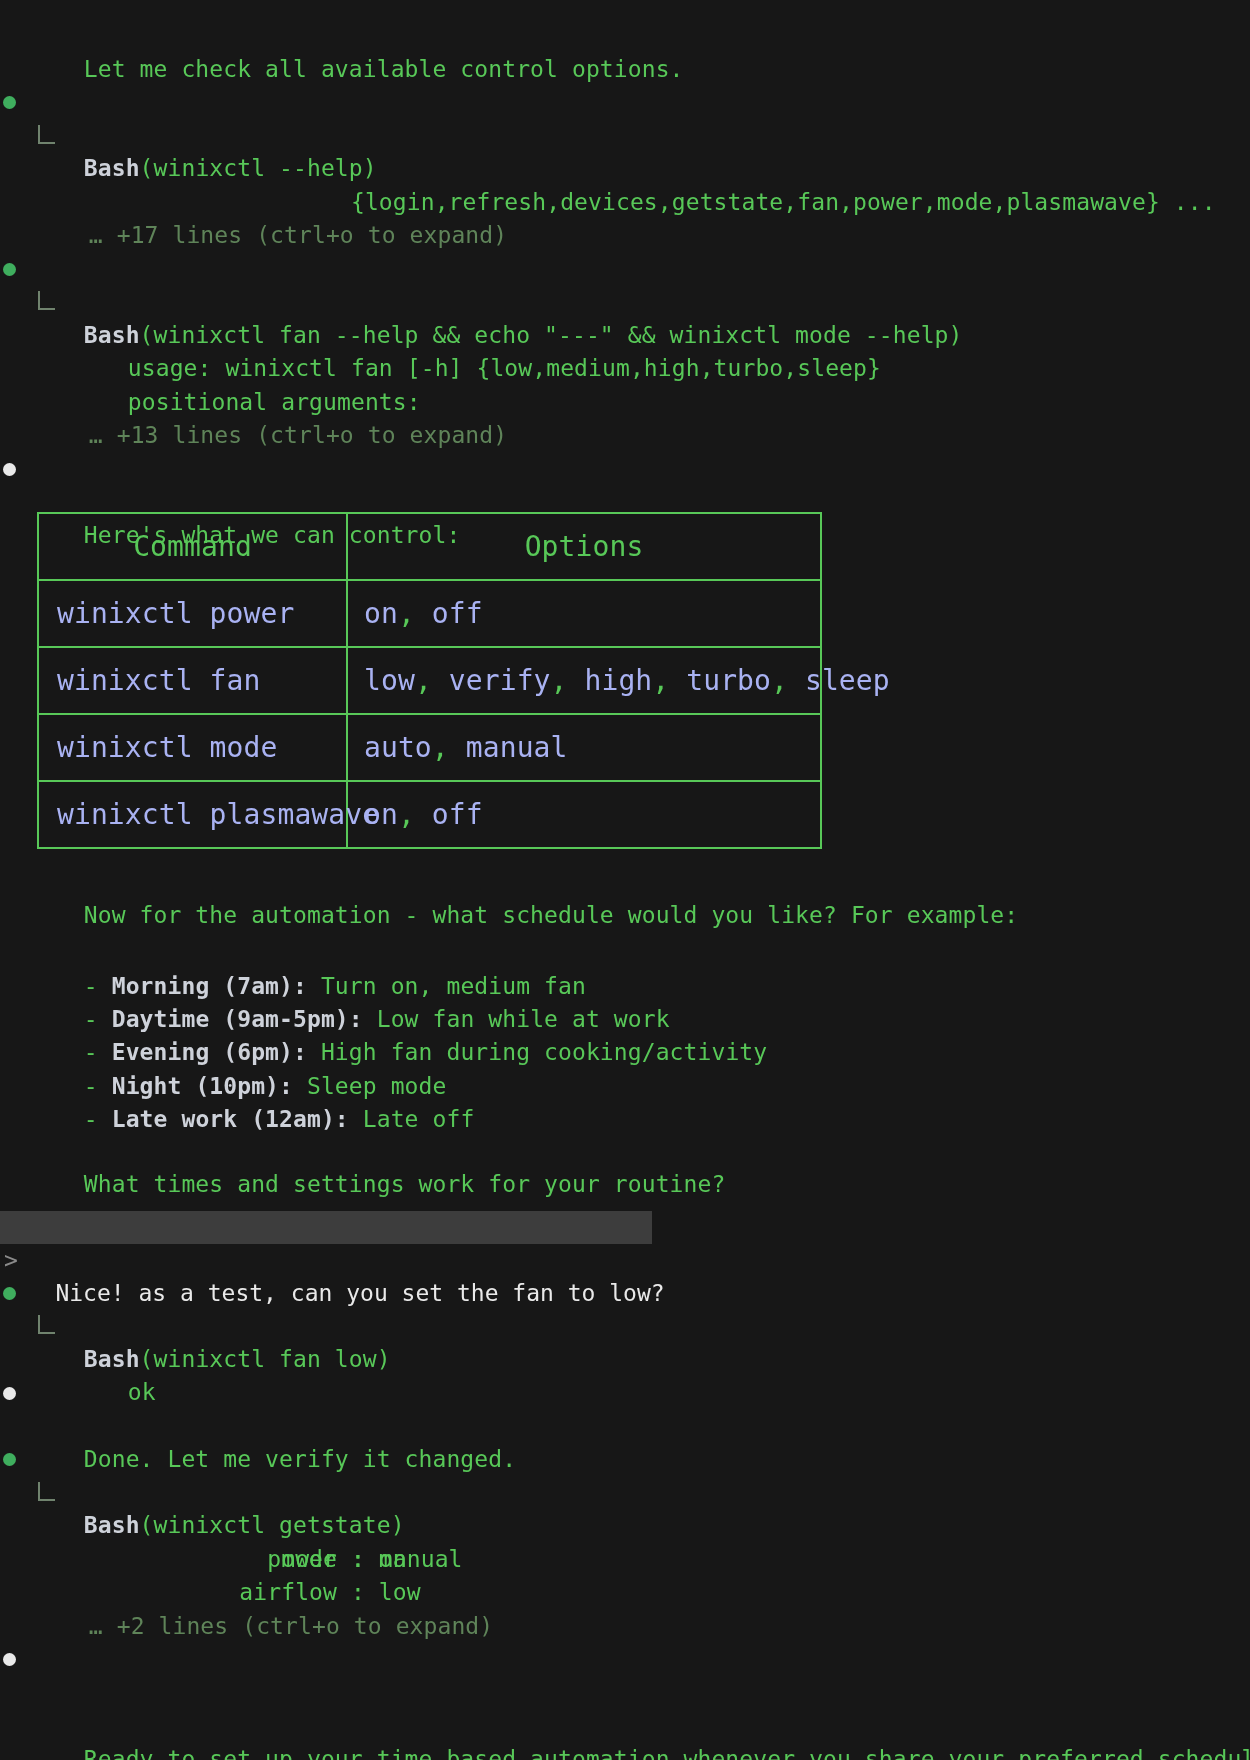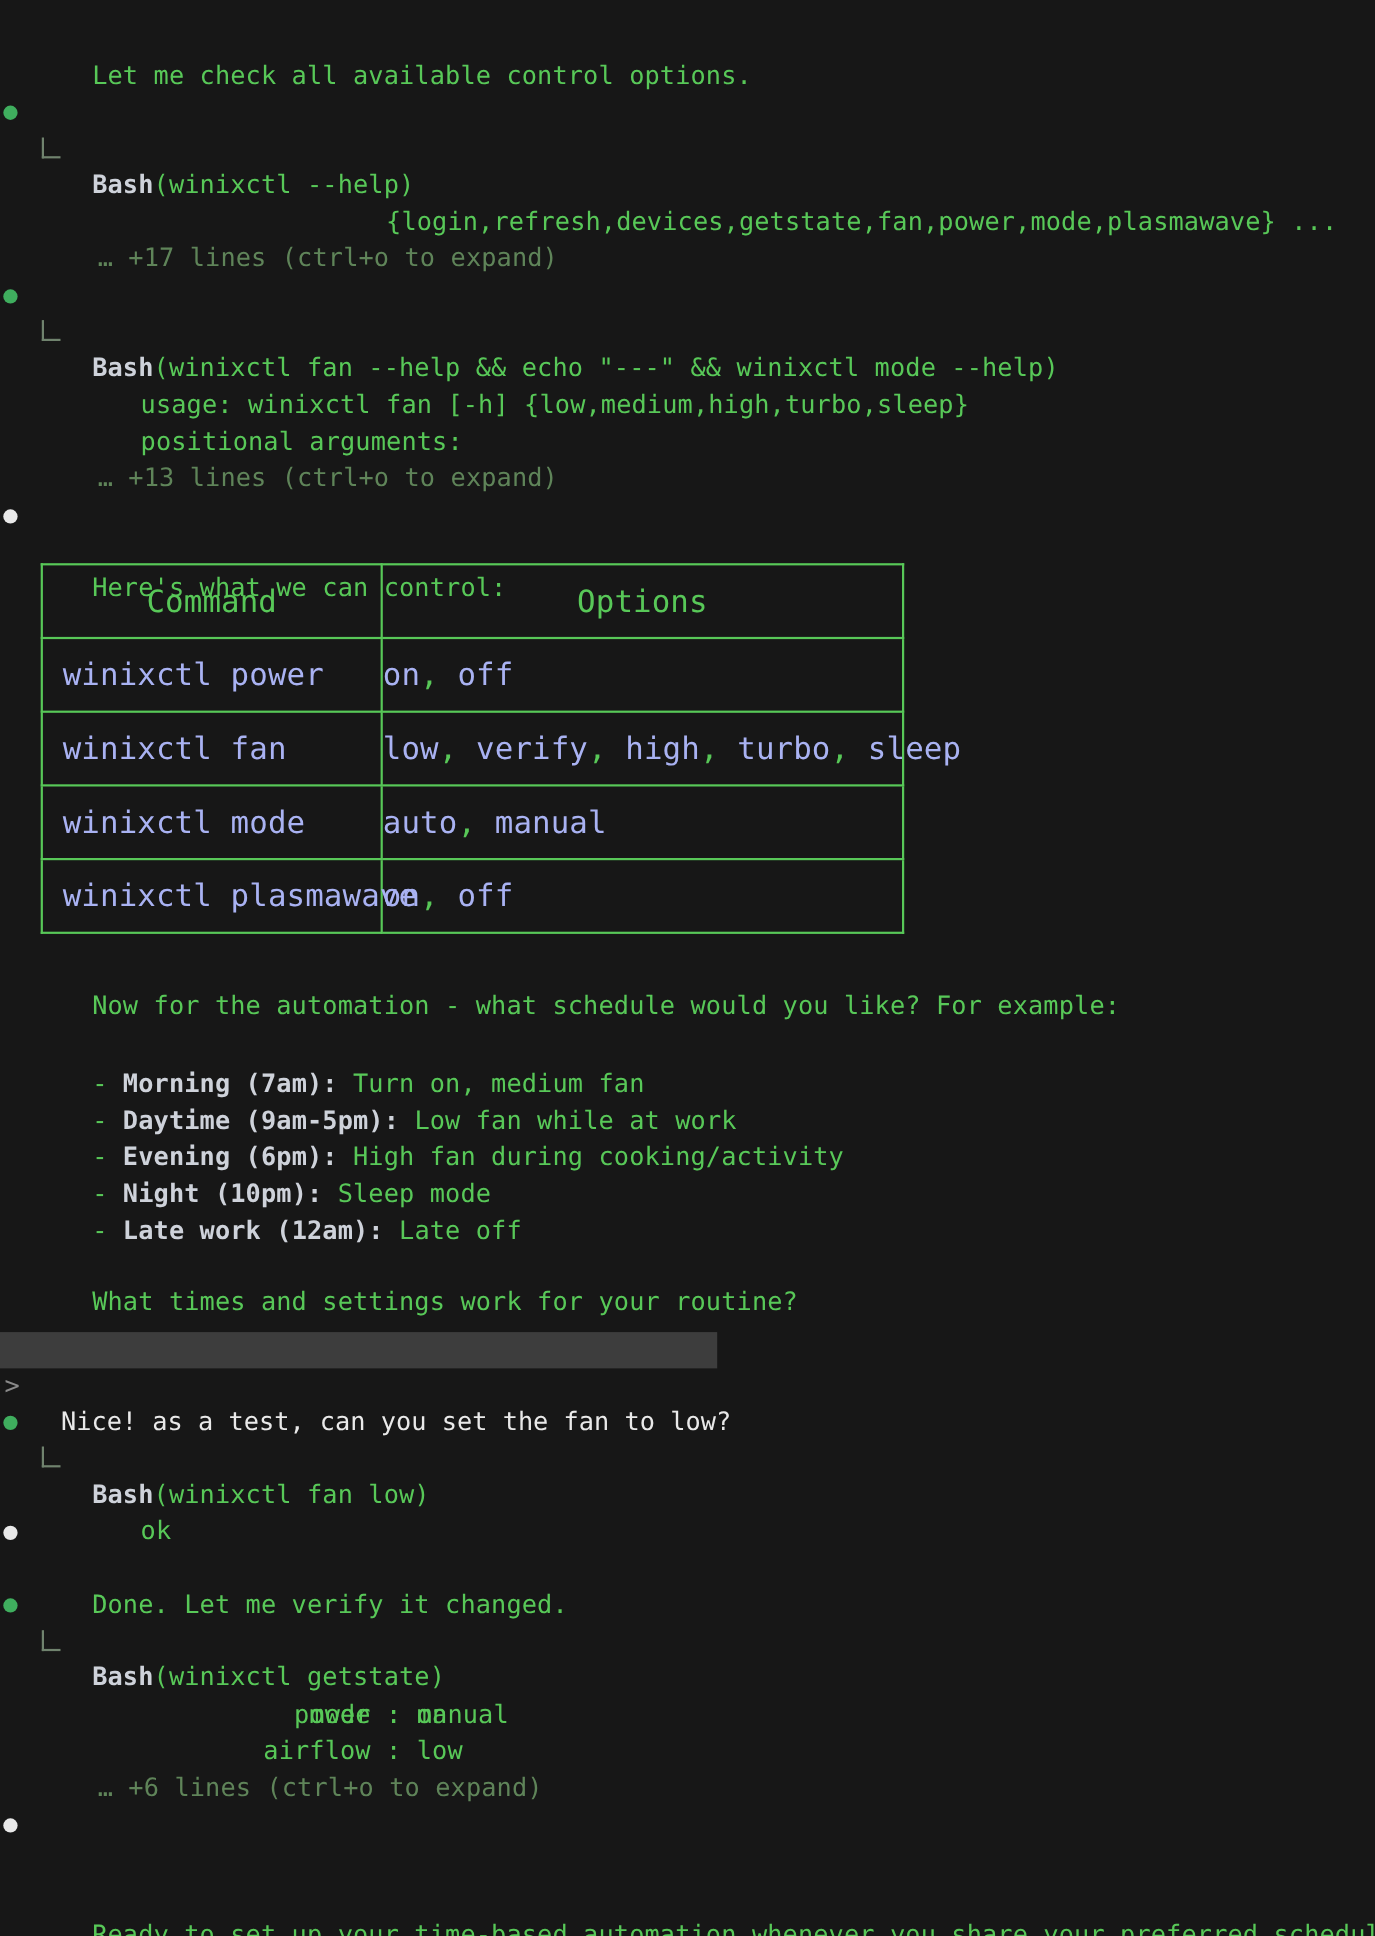--- a/index.html
+++ b/index.html
@@ -53,21 +53,21 @@
   .tblwrap{position:absolute;left:37px;top:512px;}
   table.ctl{
     border-collapse:collapse;table-layout:fixed;width:783px;
     font-size:28px;letter-spacing:.1px;
   }
   table.ctl th,table.ctl td{
     border:2px solid var(--green);height:65px;padding:0;white-space:pre;
   }
   table.ctl th{color:var(--green);font-weight:normal;text-align:center;}
   table.ctl td.c1{color:var(--code);padding-left:18px;}
-  table.ctl td.c2{color:var(--green);}
+  table.ctl td.c2{color:var(--green);padding-left:16px;}
   .colCmd{width:309px;}
   .colOpt{width:474px;}
 </style>
 </head>
 <body>
 
 <div class="term">
 
   <div class="ln" style="top:20px">
     <span class="ct m28 g">Let me check all available control options.</span>
@@ -189,21 +189,21 @@
     <span class="elbow"></span>
     <span class="ct m72 g">          power : on</span>
   </div>
   <div class="ln" style="top:1510px">
     <span class="ct m72 g">           mode : manual</span>
   </div>
   <div class="ln" style="top:1543px">
     <span class="ct m72 g">        airflow : low</span>
   </div>
   <div class="ln" style="top:1577px">
-    <span class="ct m33 dim">… +6 lines (ctrl+o to expand)</span>
+    <span class="ct m33 dim">… +2 lines (ctrl+o to expand)</span>
   </div>
 
   <div class="ln" style="top:1643px">
     <span class="bullet bw"></span>
   </div>
 
   <div class="ln" style="top:1710px">
     <span class="ct m28 g">Ready to set up your time-based automation whenever you share your preferred schedule.</span>
   </div>
 

